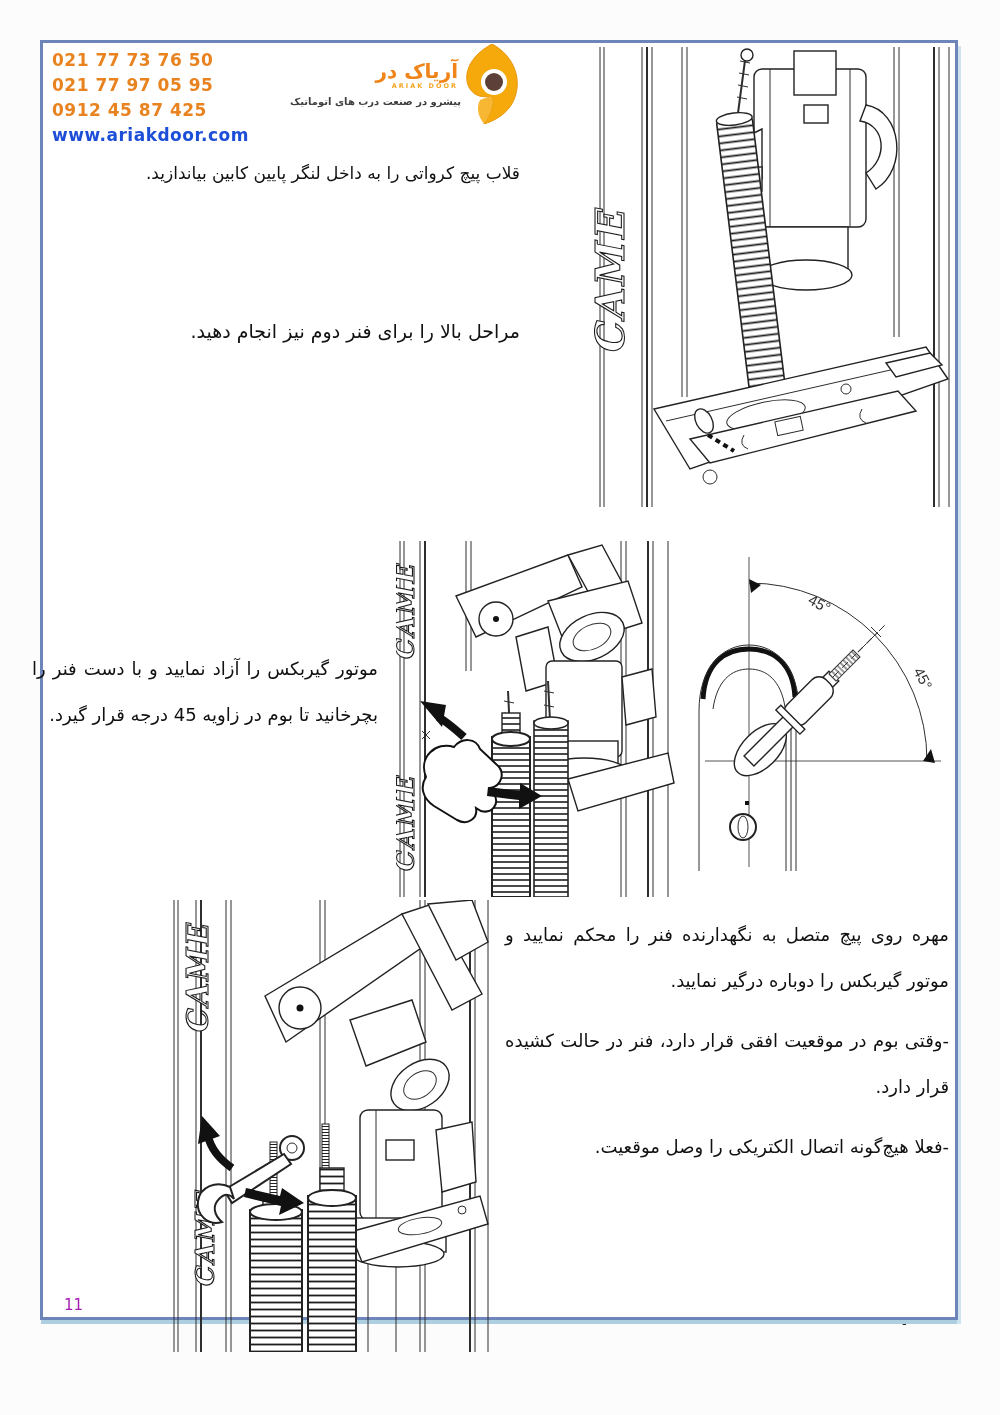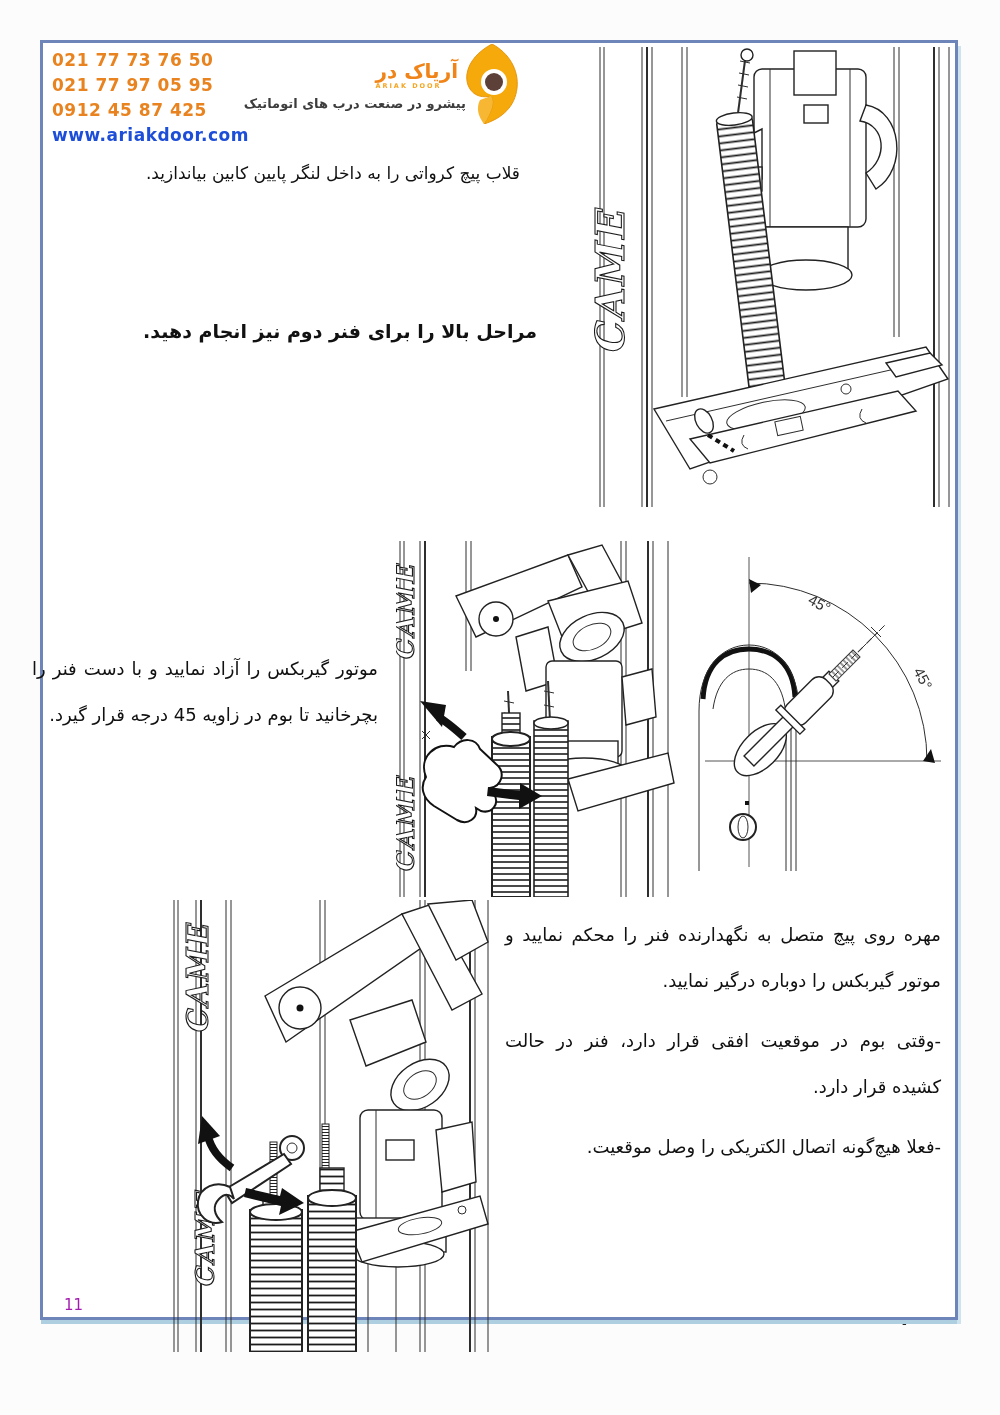--- a/index.html
+++ b/index.html
@@ -16,31 +16,31 @@
   }
   
   .phones { position:absolute; left:52px; top:48px; font-weight:bold;
     font-size:17px; line-height:25px; color:#e8831f; letter-spacing:0.5px; }
   .phones .line { display:block; }
   .website { color:#1d4ed8; }
   .logo-block { position:absolute; left:290px; top:44px; width:232px; height:82px; }
   .logo-glyph { position:absolute; right:2px; top:0px; width:56px; height:80px; }
   .logo-wordmark { position:absolute; right:64px; top:16px; text-align:right; direction:rtl;margin-left:12px; }
   .brand-fa { font-size:20px; font-weight:bold; color:#f08418; line-height:22px; }
-  .brand-en { font-size:6.5px; font-weight:bold; color:#f5a623; letter-spacing:2px; direction:ltr; text-align:left; }
-  .tagline { position:absolute; left:0px; top:52px; width:176px; font-size:13px;
+  .brand-en { font-size:6.5px; font-weight:bold; color:#f5a623; letter-spacing:2px; direction:ltr; text-align:right; }
+  .tagline { position:absolute; left:0px; top:52px; width:176px; font-size:10px;
     font-weight:bold; color:#3d3d3d; direction:rtl; text-align:left; white-space:nowrap; }
   
   .fa { direction:rtl; font-size:17px; line-height:47px; color:#111; text-align:justify; }
   .p1 { position:absolute; left:62px; top:150px; width:458px; }
-  .bold1 { position:absolute; left:79px; top:308px; width:458px; font-weight:bold;
+  .bold1 { position:absolute; left:62px; top:308px; width:458px; font-weight:normal;
     text-align:right; font-size:19px; }
   .p2 { position:absolute; left:32px; top:646px; width:346px; font-size:18px; line-height:46px; }
   .textcol { position:absolute; left:505px; top:912px; width:452px; font-size:18px; line-height:46px; }
-  .textcol p { margin:0 16px 14px 0; }
+  .textcol p { margin:0 8px 14px 0; }
   .textcol p.single { text-align:right; }
   .page-number { position:absolute; left:64px; top:1296px; font-size:15px; color:#a21caf; }
   .trailing-mark { position:absolute; left:902px; top:1316px; font-size:13px; color:#222; }
   
   .diag { position:absolute; }
   .dA { left:594px; top:47px;  width:360px; height:460px; }
   .dB { left:396px; top:541px; width:280px; height:356px; }
   .dC { left:691px; top:549px; width:268px; height:332px; }
   .dD { left:170px; top:900px; width:322px; height:452px; }
   svg { display:block; }

